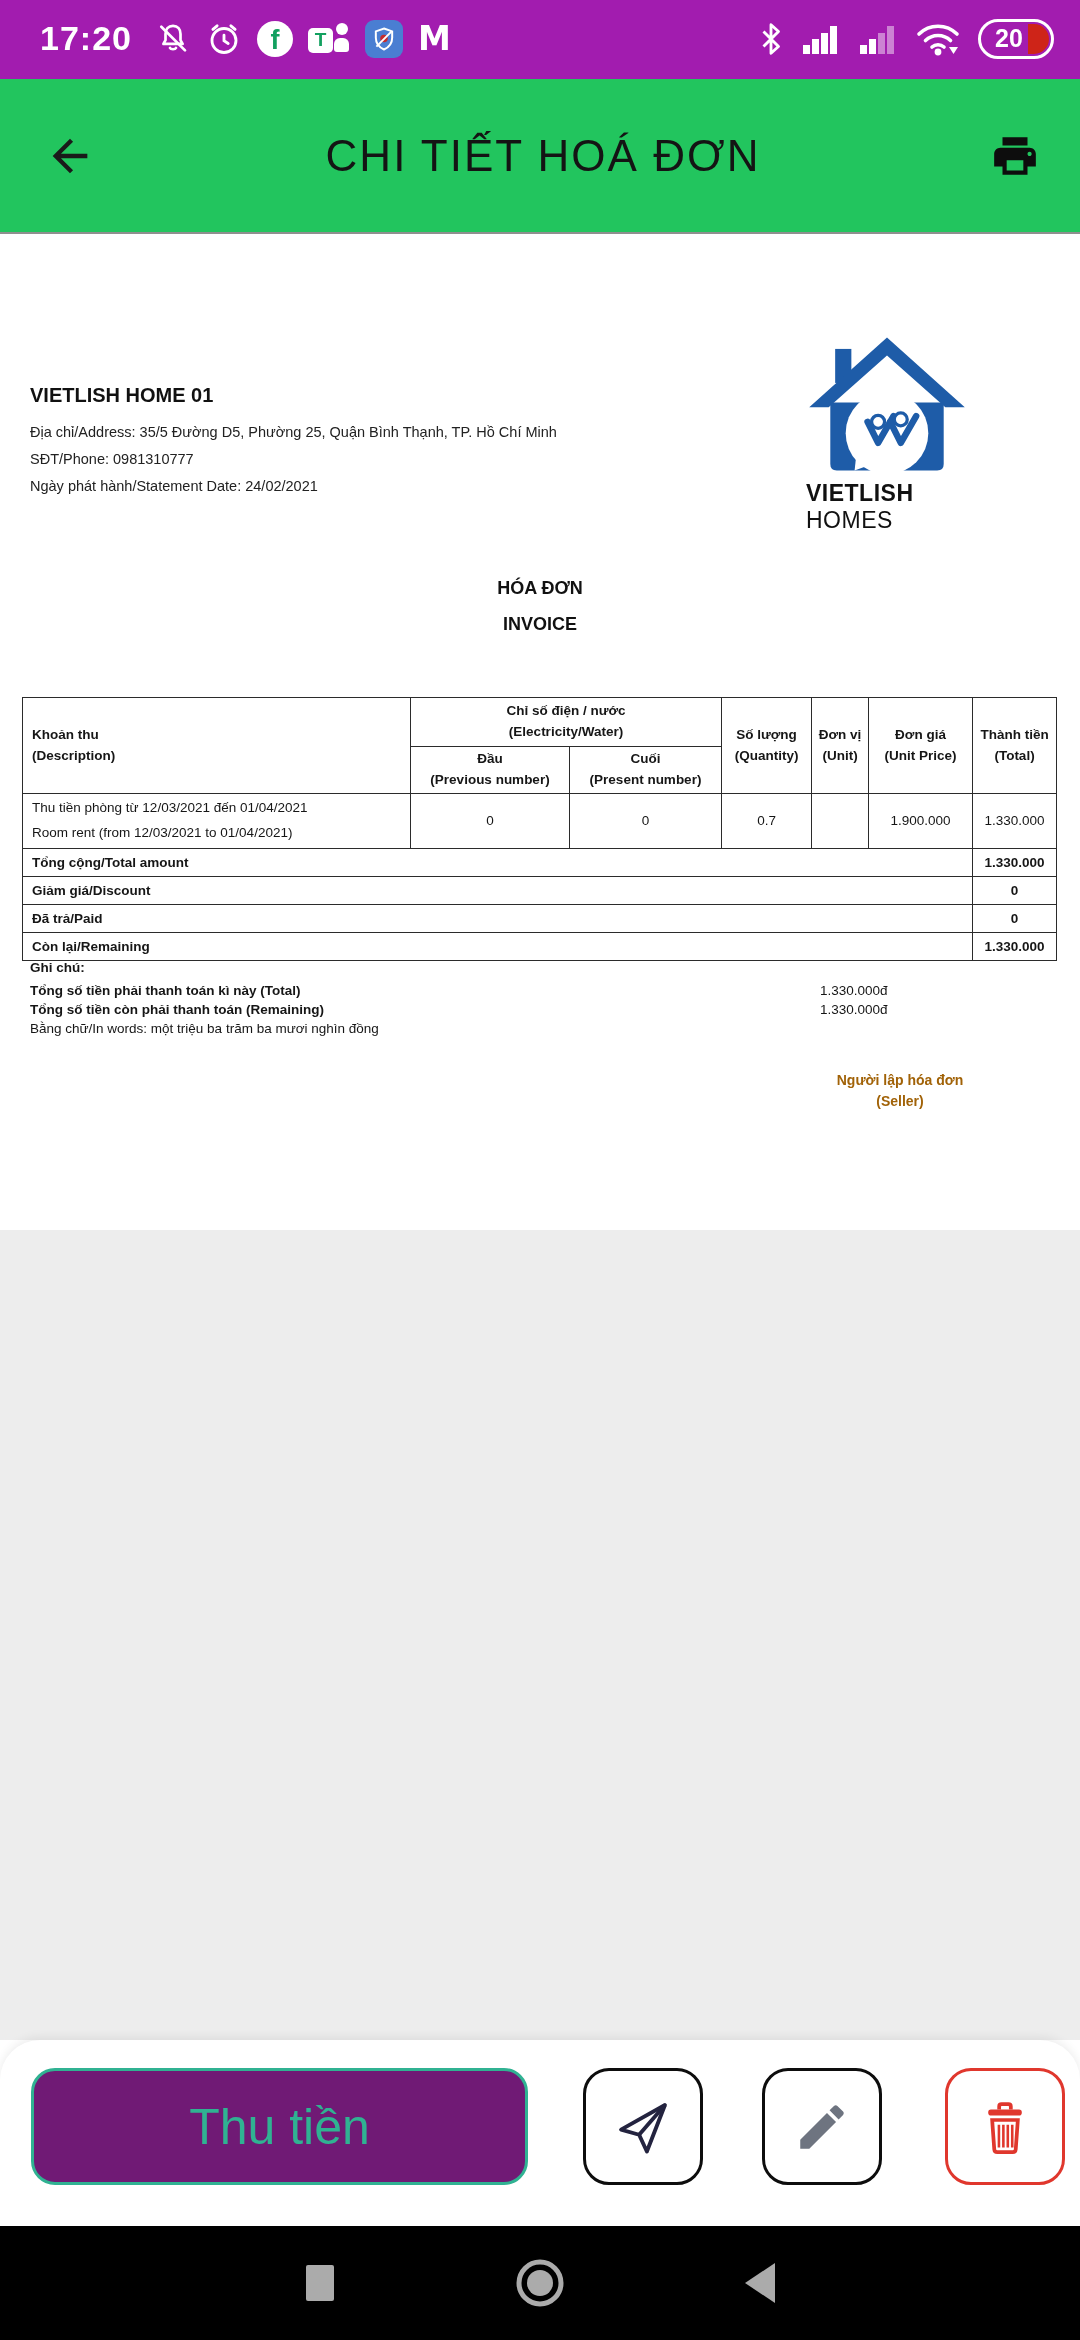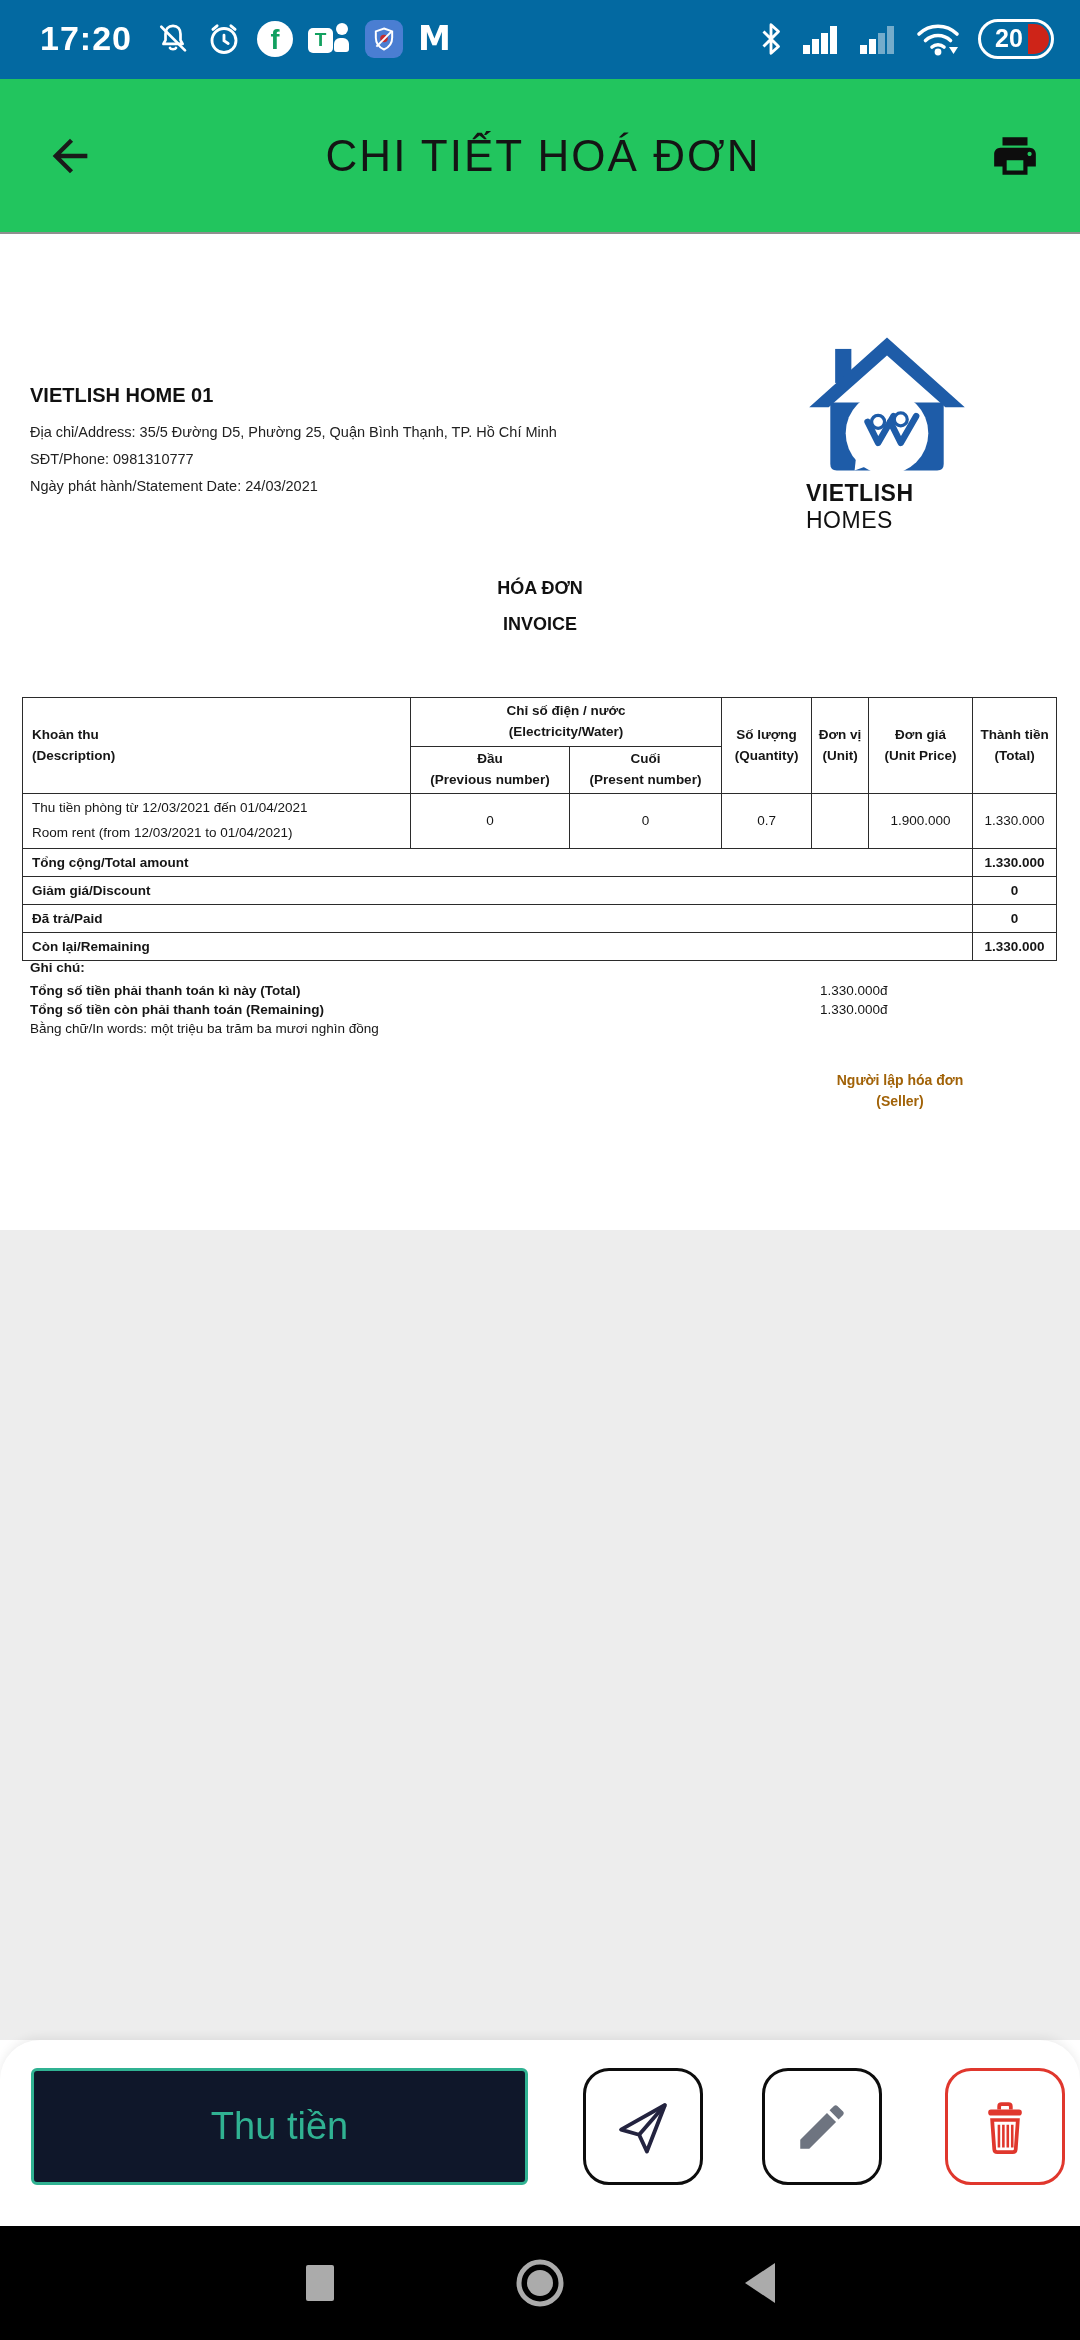--- a/index.html
+++ b/index.html
@@ -1,19 +1,19 @@
 <!DOCTYPE html>
 <html><head>
 <meta charset="utf-8">
 <style>
   html,body{margin:0;padding:0;background:#000;}
   .screen{position:relative;width:1080px;height:2340px;background:#fff;overflow:hidden;
           font-family:"Liberation Sans",sans-serif;color:#1c1c1c;}
   
-  .status-bar{position:absolute;top:0;left:0;right:0;height:79px;background:#0369a1;
+  .status-bar{position:absolute;top:0;left:0;right:0;height:79px;background:#a21caf;
               display:flex;align-items:center;padding:0 26px 2px 40px;box-sizing:border-box;color:#fff;}
   .sb-left{display:flex;align-items:center;gap:15px;}
   .sb-time{font-size:34px;font-weight:bold;letter-spacing:1px;margin-right:8px;}
   .sb-right{margin-left:auto;display:flex;align-items:center;gap:17px;}
   .sb-icon{display:flex;align-items:center;justify-content:center;}
   .fb-circle{width:36px;height:36px;border-radius:50%;background:#fff;display:flex;
              align-items:center;justify-content:center;}
   .fb-circle span{color:#12A05F;font-weight:bold;font-size:27px;line-height:1;margin-top:3px;}
   .teams-wrap{position:relative;width:42px;height:38px;}
   .teams-sq{position:absolute;left:0;top:8px;width:25px;height:25px;background:#fff;border-radius:5px;
@@ -65,22 +65,22 @@
   .notes-title{font-weight:bold;height:22px;}
   .note-line{position:relative;height:18.5px;line-height:18.5px;font-weight:bold;}
   .note-value{position:absolute;left:790px;top:0;font-weight:normal;}
   .in-words{height:19px;line-height:19px;font-weight:normal;}
   .seller{position:absolute;left:760px;top:836px;width:280px;text-align:center;
           font-size:14px;font-weight:bold;line-height:21px;color:#a16207;}
   
   .gray-area{position:absolute;top:1230px;left:0;right:0;height:810px;background:#EDEDED;}
   .bottom-card{position:absolute;top:2040px;left:0;right:0;height:186px;background:#fff;
                border-radius:40px 40px 0 0;box-shadow:0 -3px 10px rgba(0,0,0,.07);}
-  .collect-btn{position:absolute;left:31px;top:28px;width:497px;height:117px;background:#0f172a;
-               border:3px solid #30B292;border-radius:6px;color:#30B292;font-size:38px;
+  .collect-btn{position:absolute;left:31px;top:28px;width:497px;height:117px;background:#701a75;
+               border:3px solid #30B292;border-radius:24px;color:#30B292;font-size:50px;
                font-family:"Liberation Sans",sans-serif;
                display:flex;align-items:center;justify-content:center;cursor:pointer;}
   .sq-btn{position:absolute;top:28px;width:120px;height:117px;background:#fff;border-radius:26px;
           display:flex;align-items:center;justify-content:center;cursor:pointer;box-sizing:border-box;}
   .send-btn{left:583px;border:3.5px solid #0d0d0d;}
   .edit-btn{left:762px;border:3.5px solid #0d0d0d;}
   .delete-btn{left:945px;border:3px solid #E0372D;}
   
   .nav-bar{position:absolute;top:2226px;left:0;right:0;height:114px;background:#000;}
   .nav-btn{position:absolute;top:0;height:114px;display:flex;align-items:center;justify-content:center;
@@ -181,21 +181,21 @@
     </button>
   </div>
   <div class="header-shadow"></div>
 
   <div class="document">
 
     <div class="company">
       <div class="company-name">VIETLISH HOME 01</div>
       <div class="company-line">Địa chỉ/Address: 35/5 Đường D5, Phường 25, Quận Bình Thạnh, TP. Hồ Chí Minh</div>
       <div class="company-line">SĐT/Phone: 0981310777</div>
-      <div class="company-line">Ngày phát hành/Statement Date: 24/03/2021</div>
+      <div class="company-line">Ngày phát hành/Statement Date: 24/02/2021</div>
     </div>
 
     <div class="logo">
       <svg width="162" height="140" viewBox="0 0 200 172">
         <rect x="36" y="18" width="20" height="42" fill="#1E5CA8"></rect>
         <polygon points="100,4 196,90 172,90 100,26 28,90 4,90" fill="#1E5CA8"></polygon>
         <path d="M30 84 H170 V160 Q170 168 162 168 H38 Q30 168 30 160 Z" fill="#1E5CA8"></path>
         <circle cx="100" cy="122" r="51" fill="#fff"></circle>
         <polygon points="62,150 60,168 82,160" fill="#fff"></polygon>
         <path d="M76 108 l13 26 19-33" fill="none" stroke="#1E5CA8" stroke-width="8" stroke-linecap="round" stroke-linejoin="round"></path>

